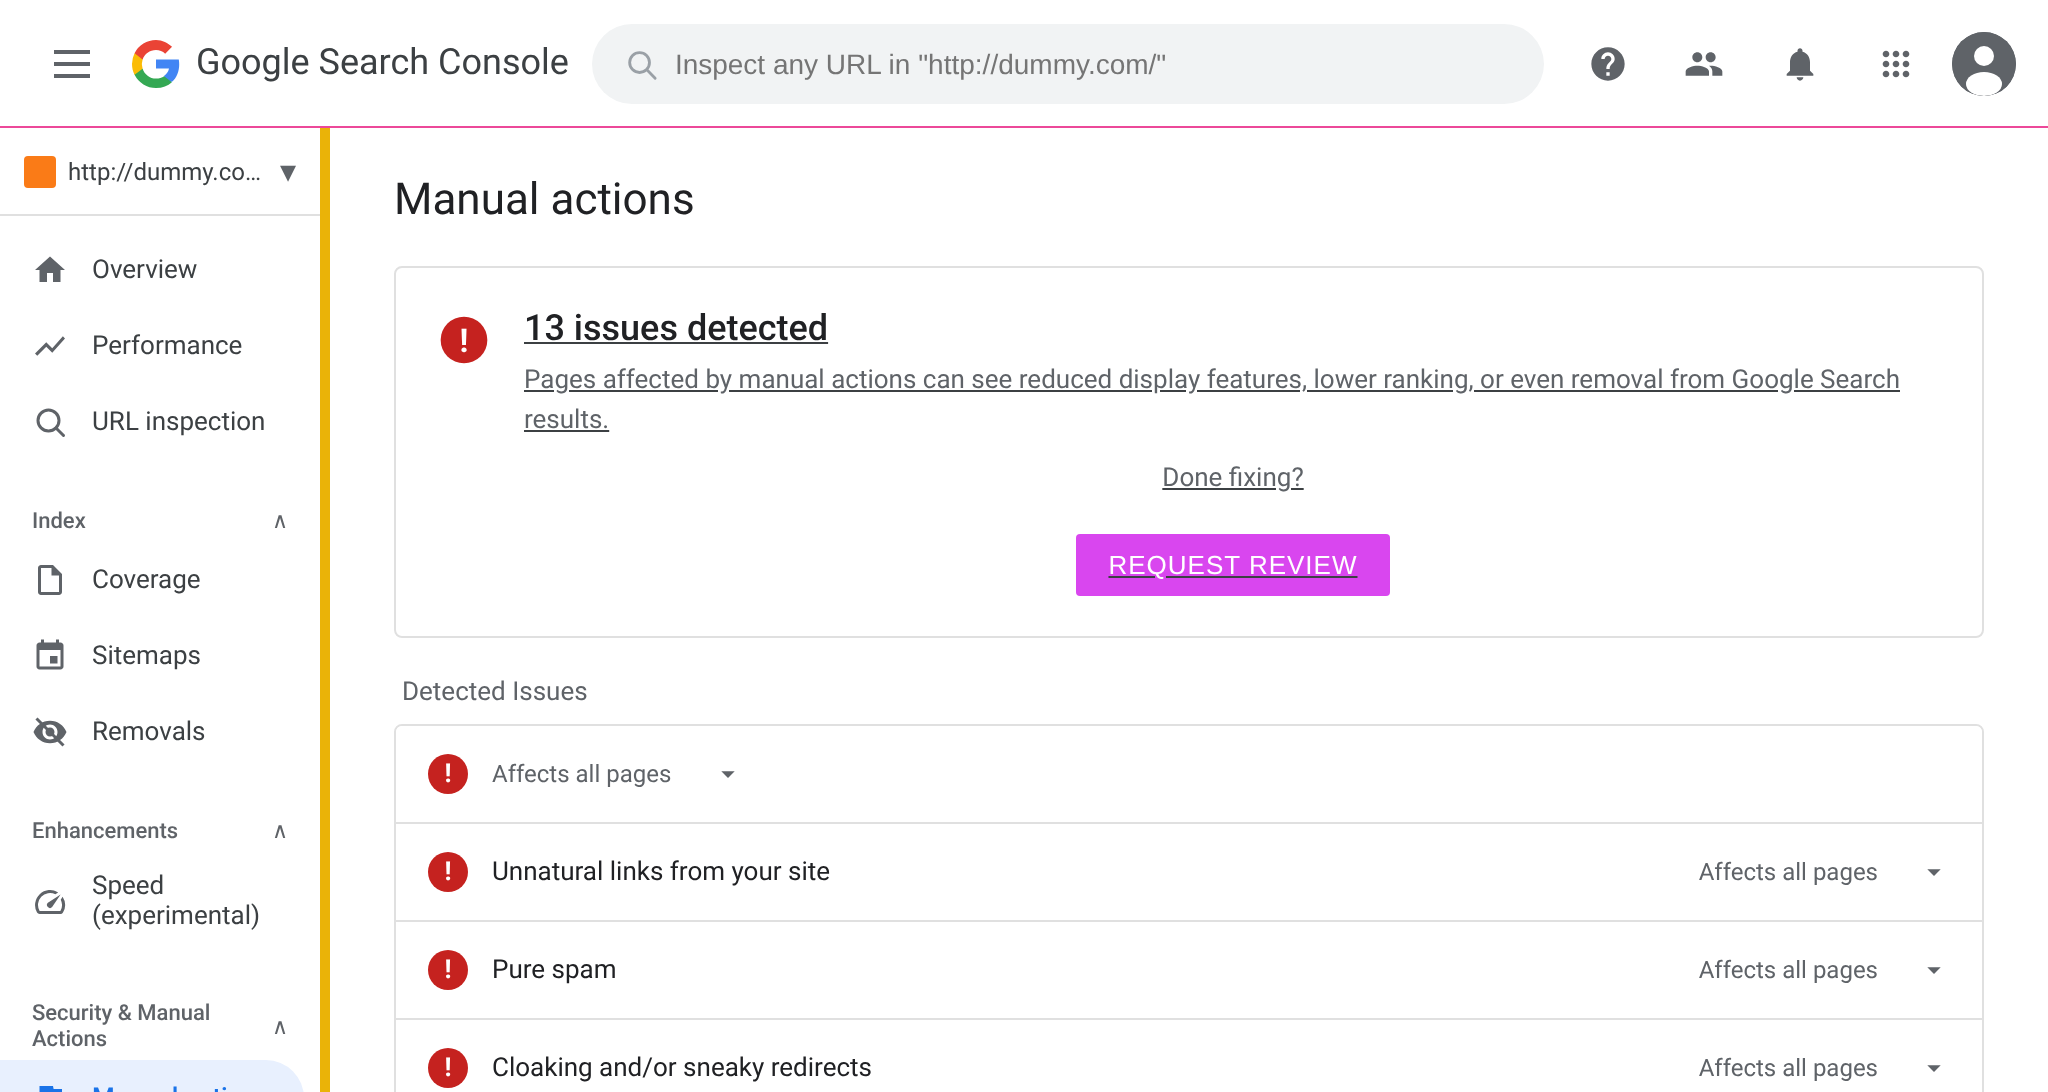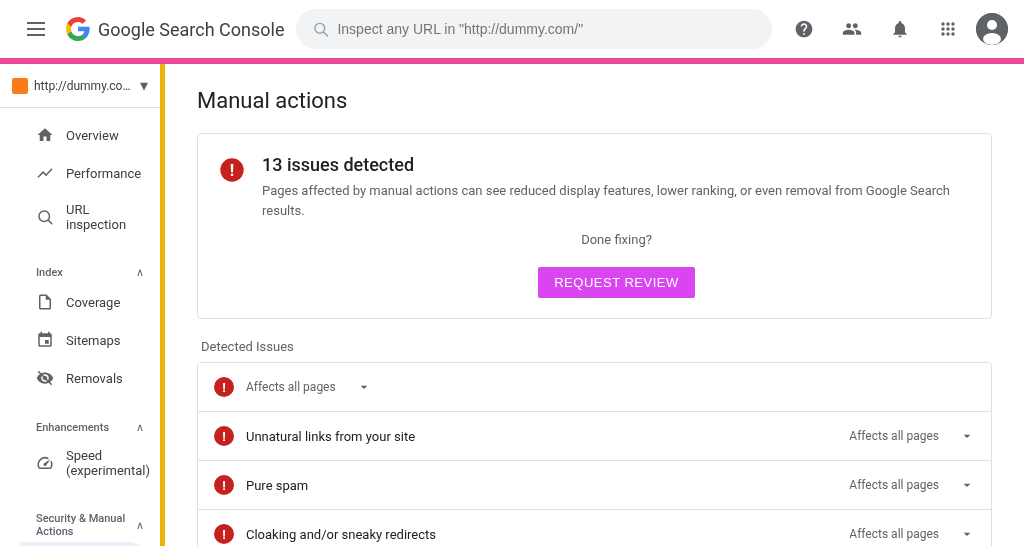--- a/index.html
+++ b/index.html
@@ -1,21 +1,21 @@
 <!DOCTYPE html>
 <html><head>
   <meta charset="utf-8">
   <style>
     * { box-sizing: border-box; margin: 0; padding: 0; }
     body { font-family: 'Roboto', Arial, sans-serif; font-size: 13px; color: #3c4043; background: #fff; display: flex; flex-direction: column; height: 546px; overflow: hidden; }
 
     
     .topbar {
       display: flex; align-items: center; height: 64px;
-      background: #fff; border-bottom: 6px solid #ec4899;
+      background: #fff; border-bottom: 1px solid #ec4899;
       padding: 0 16px; gap: 12px; flex-shrink: 0; z-index: 10;
     }
     .topbar-left { display: flex; align-items: center; gap: 8px; min-width: 160px; }
     .hamburger { display: flex; flex-direction: column; gap: 4px; cursor: pointer; padding: 8px; }
     .hamburger span { display: block; width: 18px; height: 2px; background: #5f6368; }
     .app-logo { display: flex; align-items: center; gap: 6px; text-decoration: none; }
     .logo-icon { width: 28px; height: 28px; }
     .app-title { font-size: 18px; font-weight: 400; color: #3c4043; white-space: nowrap; }
     .search-bar {
       flex: 1; max-width: 600px; display: flex; align-items: center;
@@ -43,21 +43,21 @@
       display: flex; flex-direction: column;
     }
     .site-selector {
       display: flex; align-items: center; gap: 6px;
       padding: 12px 12px; border-bottom: 1px solid #e0e0e0; cursor: pointer;
     }
     .site-icon { width: 16px; height: 16px; background: #fa7b17; border-radius: 2px; flex-shrink: 0; }
     .site-url { font-size: 12px; color: #3c4043; flex: 1; overflow: hidden; text-overflow: ellipsis; white-space: nowrap; }
     .site-chevron { color: #5f6368; font-size: 16px; }
 
-    .nav-section { padding: 8px 0; margin-left: 20px; }
+    .nav-section { padding: 8px 0; }
     .nav-section-header {
       display: flex; align-items: center; justify-content: space-between;
       padding: 8px 16px 4px; font-size: 11px; color: #5f6368; font-weight: 500; text-transform: none;
     }
     .nav-item {
       display: flex; align-items: center; gap: 12px;
       padding: 10px 16px; cursor: pointer; color: #3c4043;
       font-size: 13px; border-radius: 0 24px 24px 0; margin-right: 8px;
     }
     .nav-item.active { background: #e8f0fe; color: #1a73e8; font-weight: 500; }
@@ -71,21 +71,21 @@
     }
     .page-title { font-size: 22px; font-weight: 400; color: #202124; margin-bottom: 20px; }
 
     
     .alert-box {
       display: flex; align-items: flex-start; gap: 16px;
       border: 1px solid #e0e0e0; border-radius: 4px; padding: 20px;
       margin-bottom: 20px; background: #fff;
     }
     .alert-icon { font-size: 24px; flex-shrink: 0; margin-top: 2px; }
-    .alert-content { flex: 1; }
+    .alert-content { flex: 1; text-decoration: underline; }
     .alert-title { font-size: 18px; font-weight: 500; color: #202124; margin-bottom: 6px; }
     .alert-desc { font-size: 13px; color: #5f6368; line-height: 1.5; }
     .alert-actions { display: flex; align-items: center; gap: 20px; margin-top: 12px; justify-content: flex-end; flex-direction: column; }
     .done-fixing { font-size: 13px; color: #5f6368; }
     .request-review-btn {
       background: #d946ef; color: #fff; border: none;
       padding: 8px 16px; font-size: 13px; font-weight: 500;
       cursor: pointer; border-radius: 2px; letter-spacing: 0.5px;
     }
 

